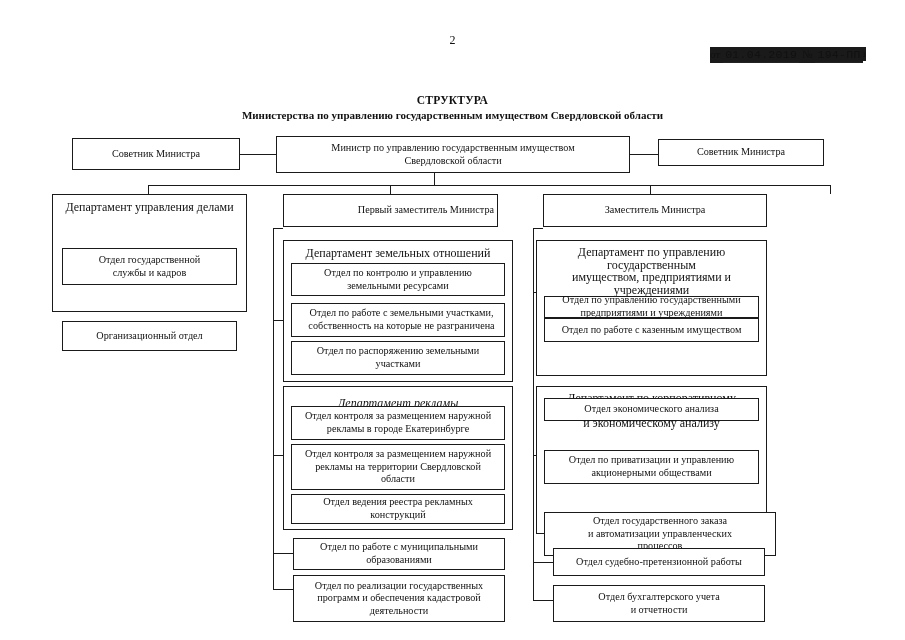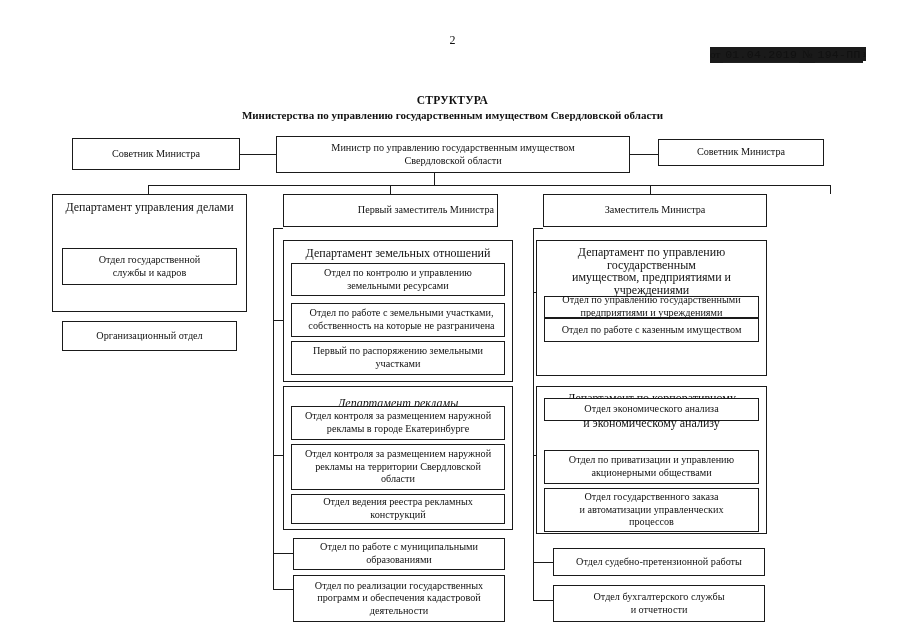--- a/index.html
+++ b/index.html
@@ -178,21 +178,21 @@
   </div>
   <div class="box" style="left:291px; top:263px; width:214px; height:33px; white-space:pre-line;">
     <span>Отдел по контролю и управлению
 земельными ресурсами</span>
   </div>
   <div class="box" style="left:291px; top:303px; width:214px; height:34px; white-space:pre-line;padding-left:10px;">
     <span>Отдел по работе с земельными участками,
 собственность на которые не разграничена</span>
   </div>
   <div class="box" style="left:291px; top:341px; width:214px; height:34px; white-space:pre-line;">
-    <span>Первый по распоряжению земельными
+    <span>Отдел по распоряжению земельными
 участками</span>
   </div>
 
   <div class="box group" style="left:283px; top:386px; width:230px; height:144px;">
     <div class="group-title" style="top:10px;font-style:italic;">Департамент рекламы</div>
   </div>
   <div class="box" style="left:291px; top:406px; width:214px; height:34px; white-space:pre-line;">
     <span>Отдел контроля за размещением наружной
 рекламы в городе Екатеринбурге</span>
   </div>
@@ -239,28 +239,28 @@
     <div class="group-title" style="top:5px; white-space:pre-line;">Департамент по корпоративному управлению
 и экономическому анализу</div>
   </div>
   <div class="box" style="left:544px; top:398px; width:215px; height:23px; white-space:pre-line;">
     <span>Отдел экономического анализа</span>
   </div>
   <div class="box" style="left:544px; top:450px; width:215px; height:34px; white-space:pre-line;">
     <span>Отдел по приватизации и управлению
 акционерными обществами</span>
   </div>
-  <div class="box" style="left:544px; top:488px; width:215px; height:44px; white-space:pre-line;">
+  <div class="box" style="left:544px; top:512px; width:232px; height:44px; white-space:pre-line;">
     <span>Отдел государственного заказа
 и автоматизации управленческих
 процессов</span>
   </div>
 
   <div class="box" style="left:553px; top:548px; width:212px; height:28px; white-space:pre-line;">
     <span>Отдел судебно-претензионной работы</span>
   </div>
   <div class="box" style="left:553px; top:585px; width:212px; height:37px; white-space:pre-line;">
-    <span>Отдел бухгалтерского службы
+    <span>Отдел бухгалтерского учета
 и отчетности</span>
   </div>
 
 
 </div>
 
 </body></html>

